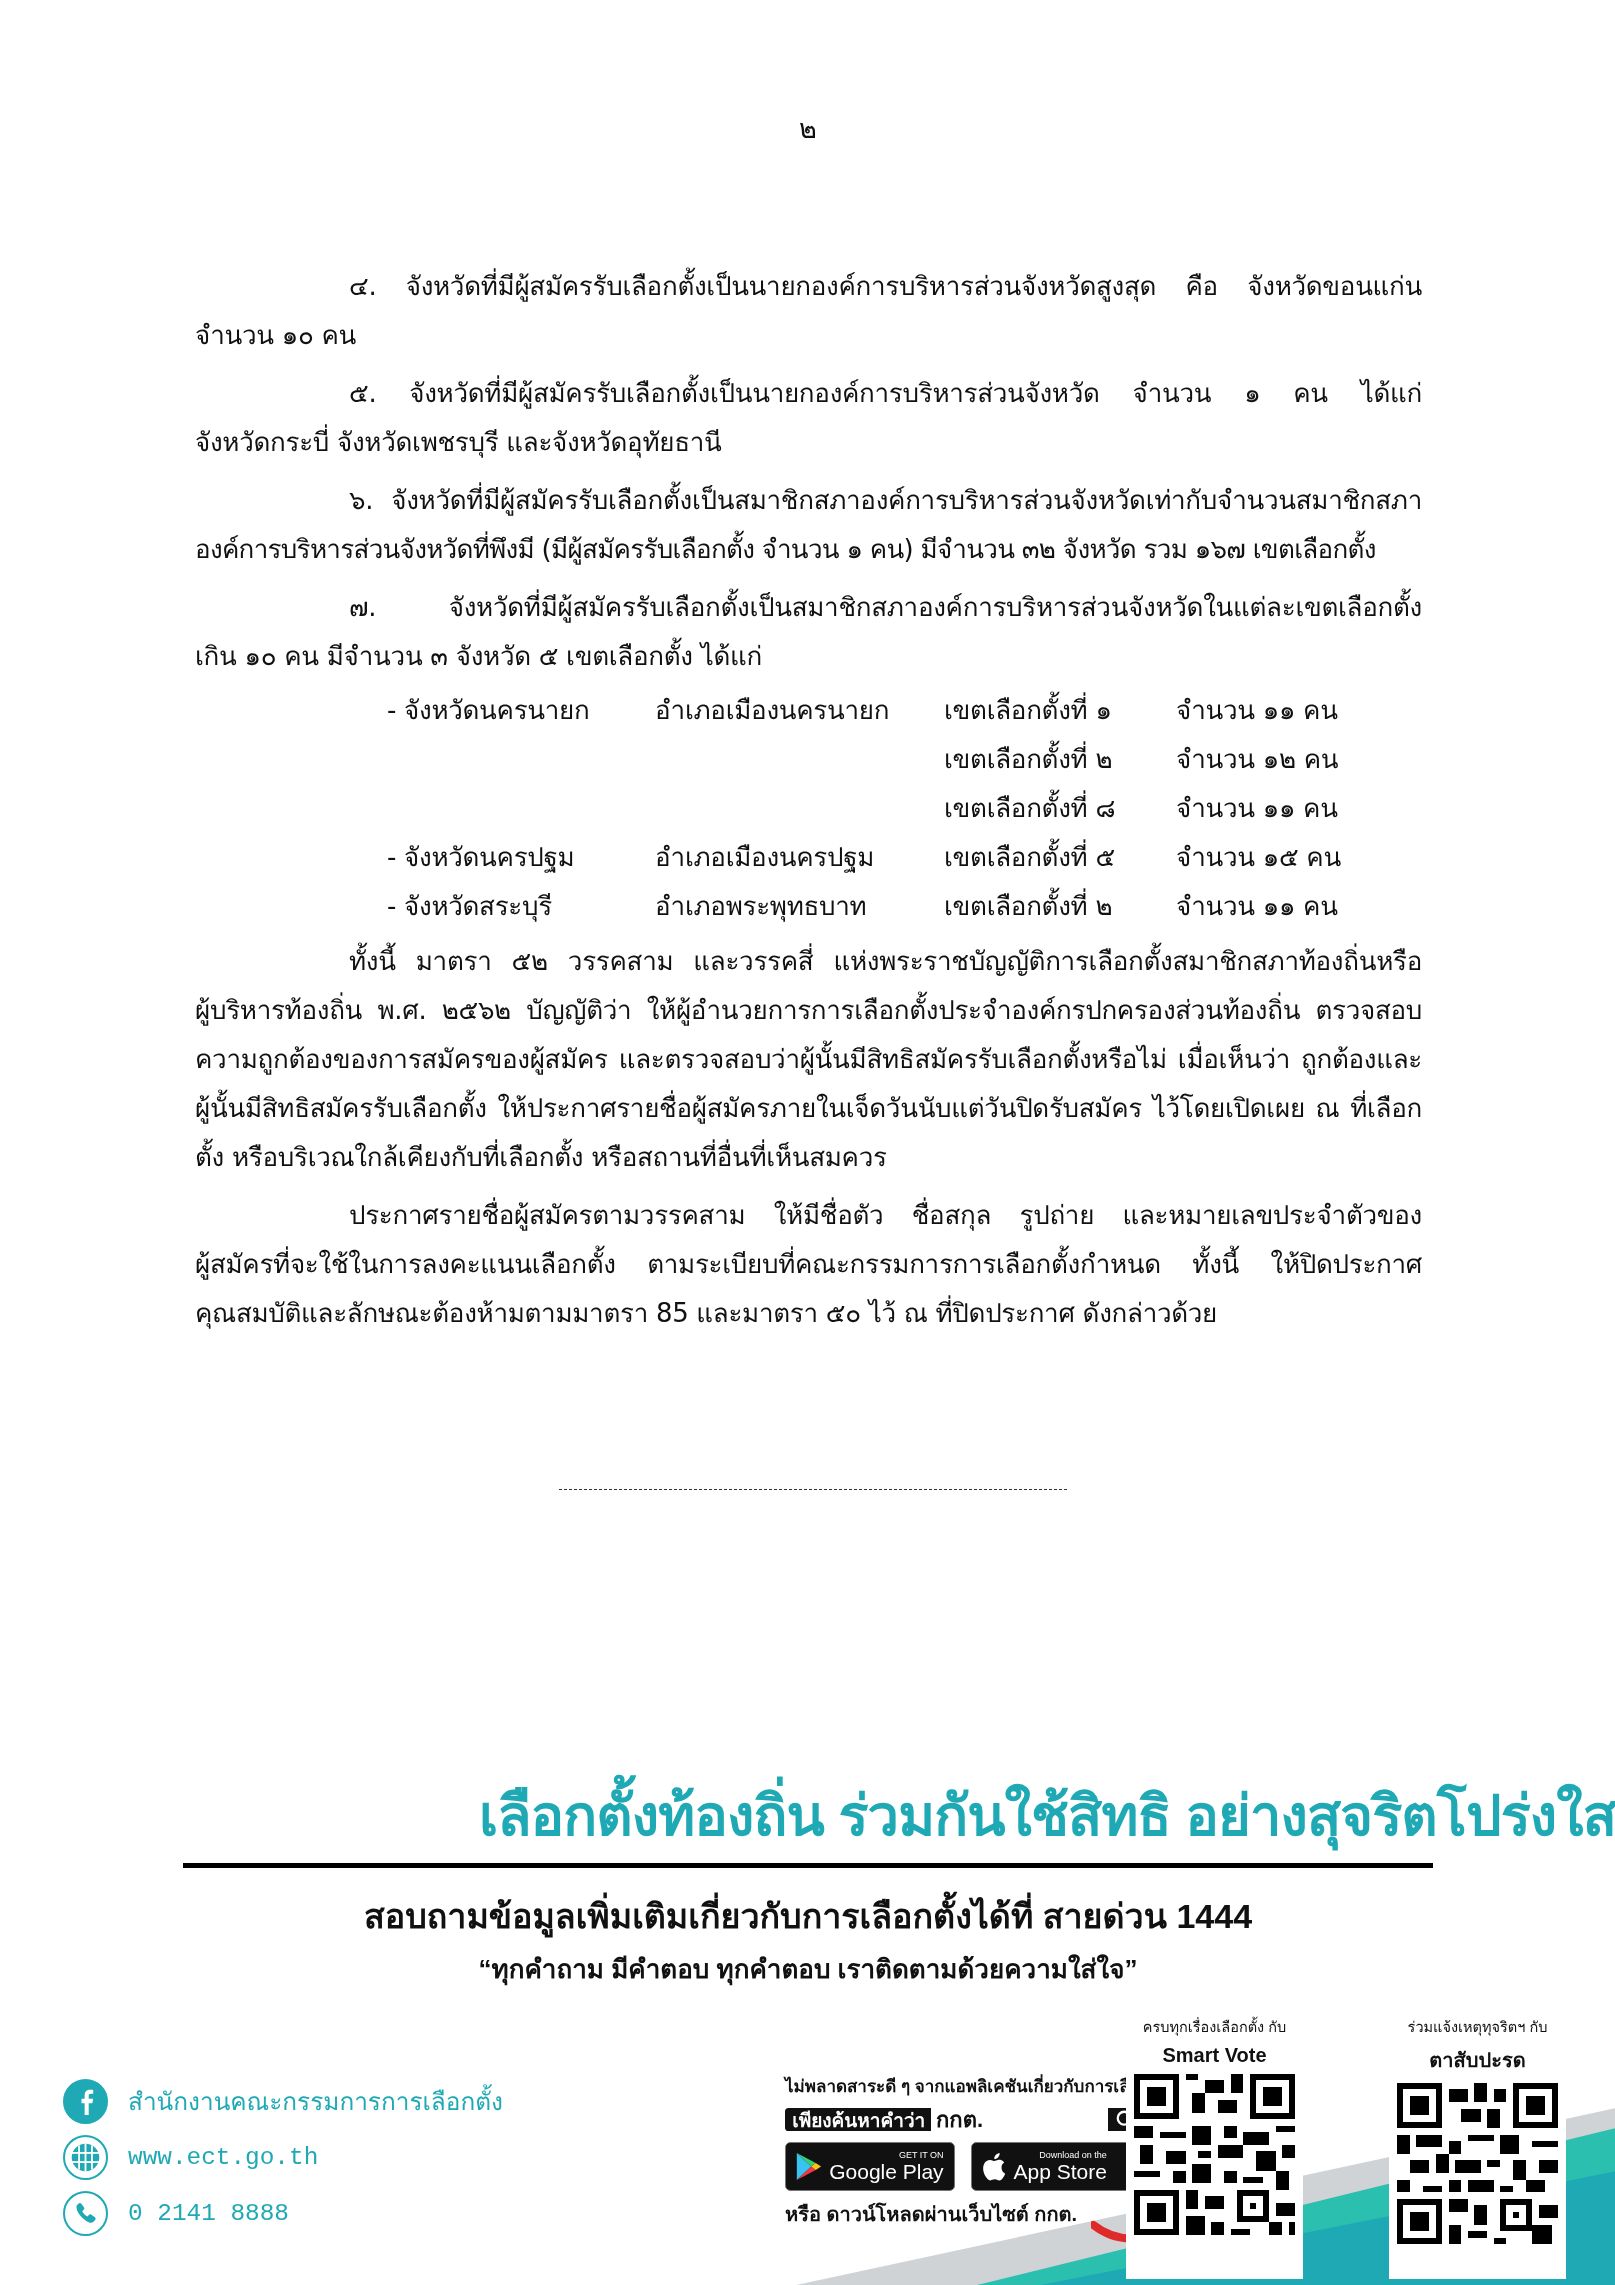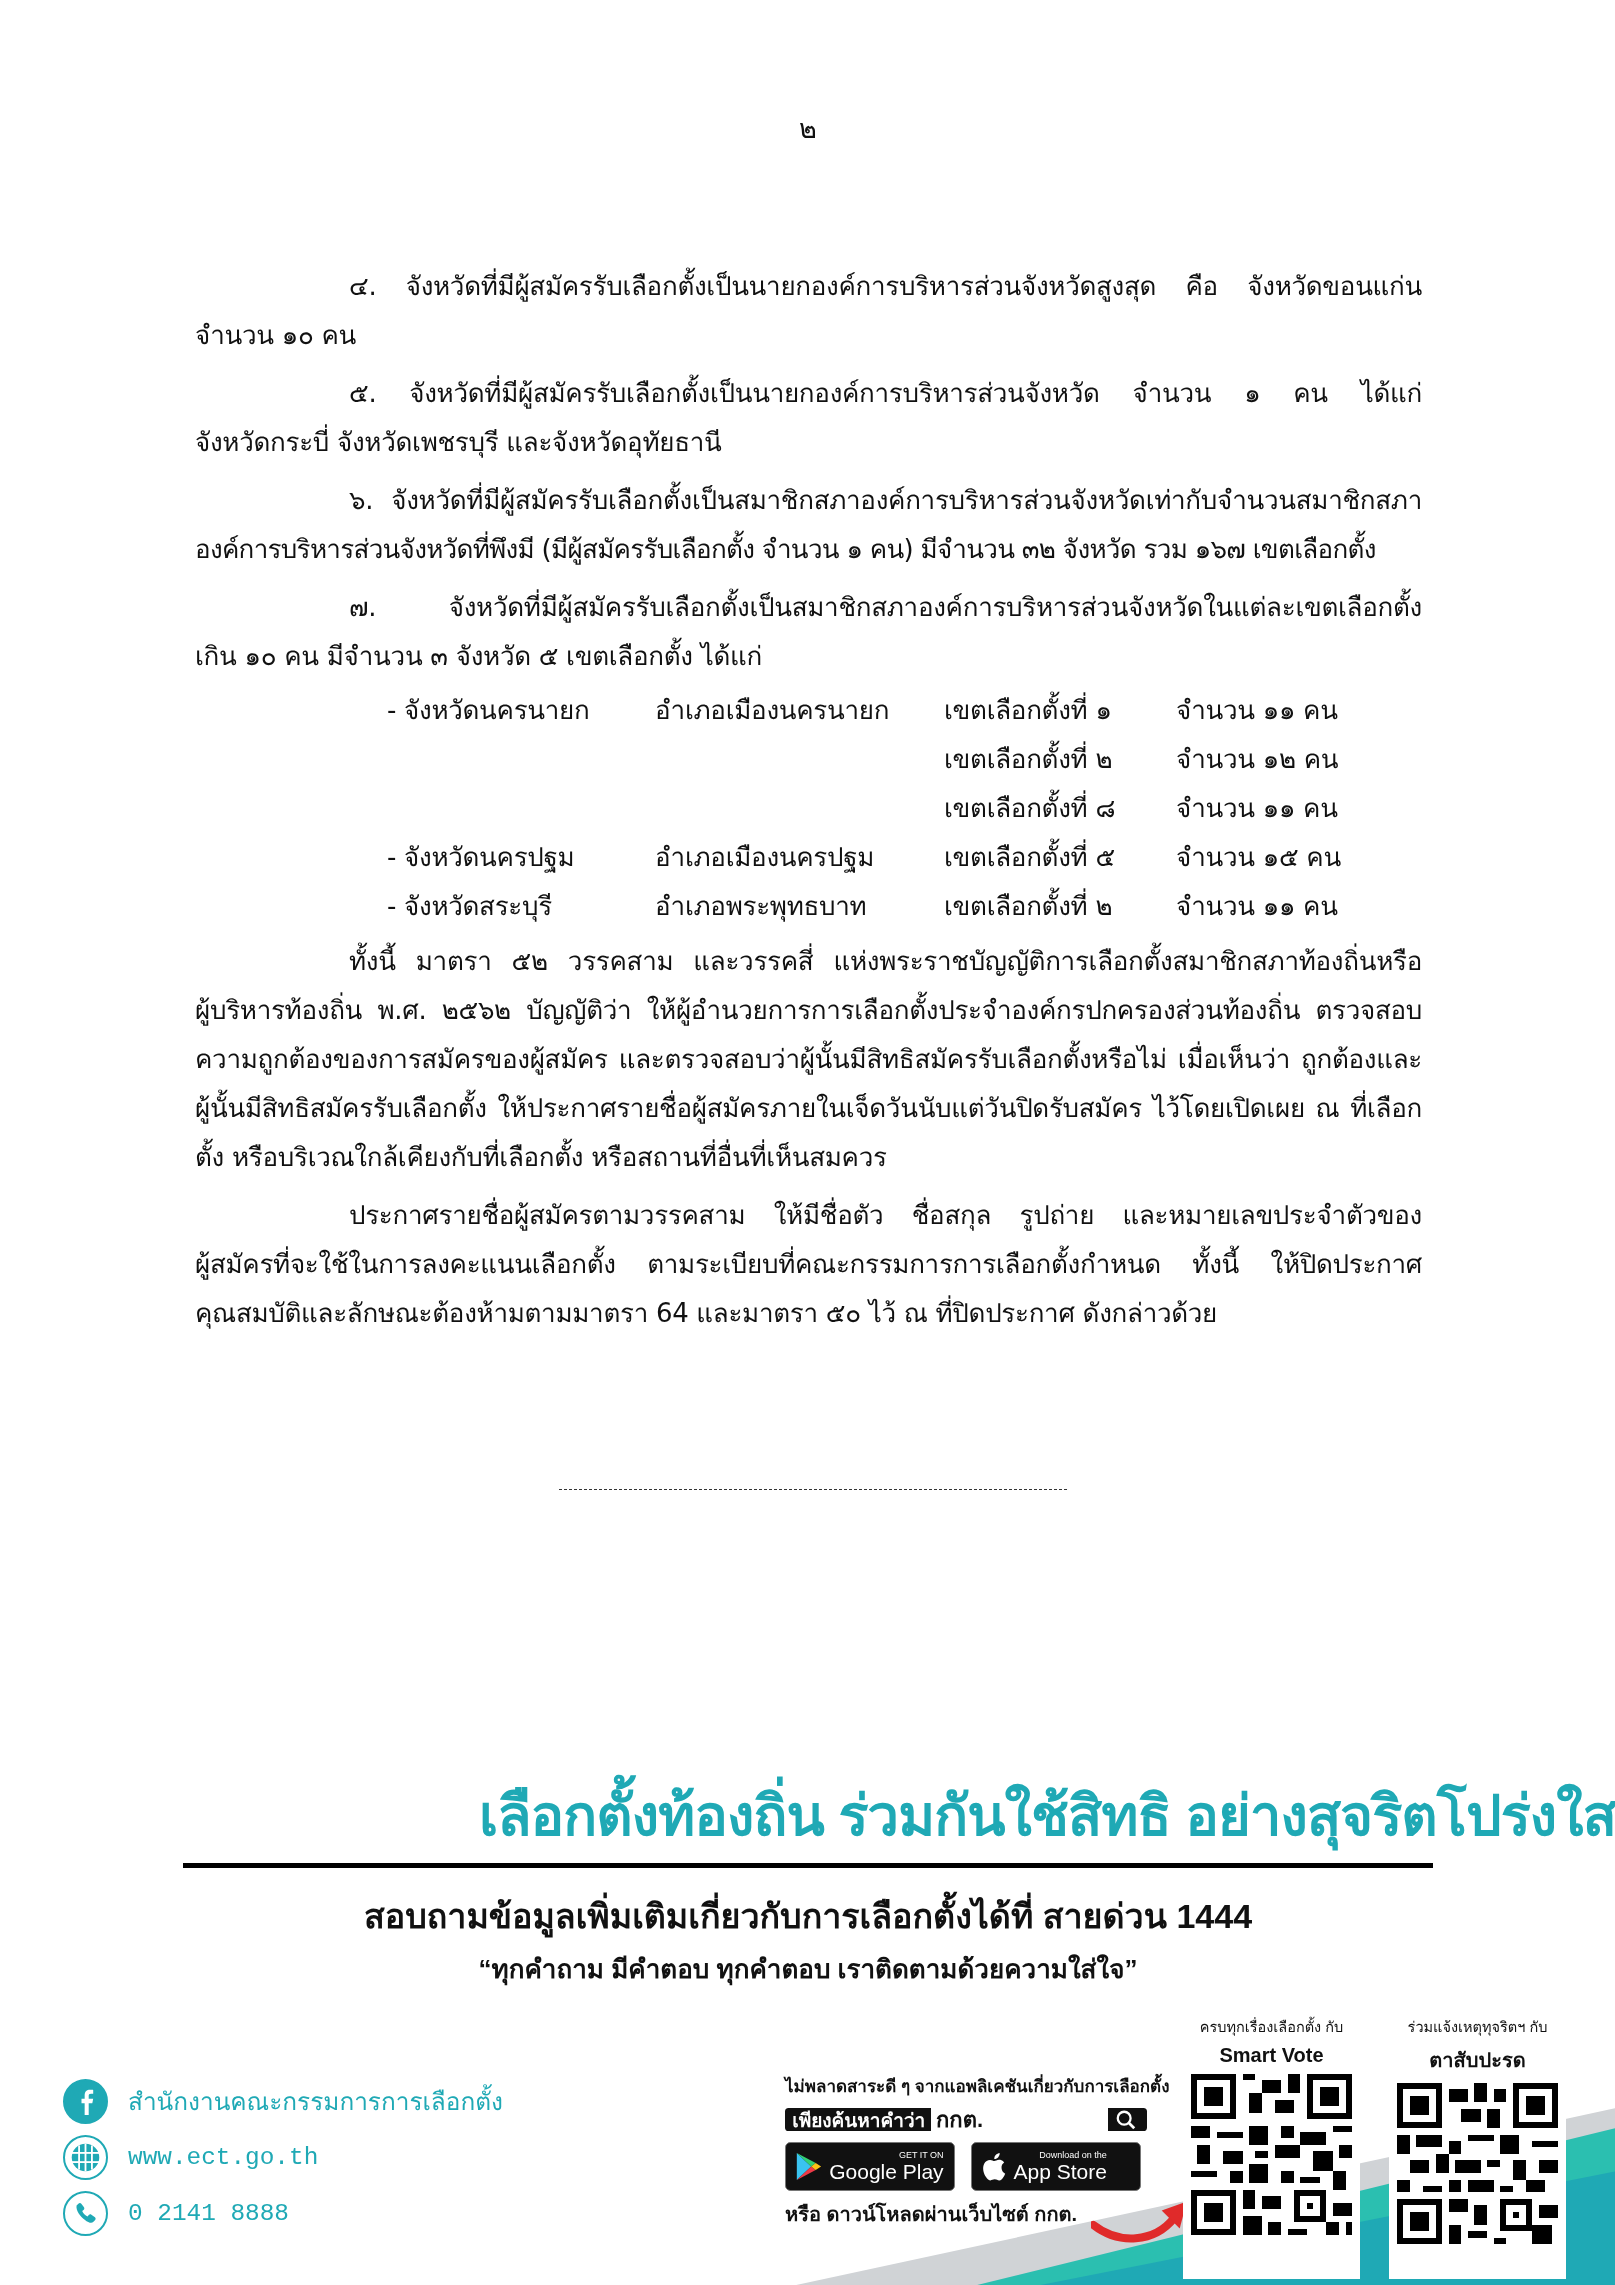--- a/index.html
+++ b/index.html
@@ -142,21 +142,21 @@
       <span class="c4">จำนวน ๑๑ คน</span>
     </div>
   </div>
 
   <p class="para" style="margin-top:5.4px;">
     <span class="first">ทั้งนี้ มาตรา ๕๒ วรรคสาม และวรรคสี่ แห่งพระราชบัญญัติการเลือกตั้งสมาชิกสภาท้องถิ่นหรือ</span>
     <span class="rest">ผู้บริหารท้องถิ่น พ.ศ. ๒๕๖๒ บัญญัติว่า ให้ผู้อำนวยการการเลือกตั้งประจำองค์กรปกครองส่วนท้องถิ่น ตรวจสอบความถูกต้องของการสมัครของผู้สมัคร และตรวจสอบว่าผู้นั้นมีสิทธิสมัครรับเลือกตั้งหรือไม่ เมื่อเห็นว่า ถูกต้องและผู้นั้นมีสิทธิสมัครรับเลือกตั้ง ให้ประกาศรายชื่อผู้สมัครภายในเจ็ดวันนับแต่วันปิดรับสมัคร ไว้โดยเปิดเผย ณ ที่เลือกตั้ง หรือบริเวณใกล้เคียงกับที่เลือกตั้ง หรือสถานที่อื่นที่เห็นสมควร</span>
   </p>
   <p class="para" style="margin-top:9px;">
     <span class="first">ประกาศรายชื่อผู้สมัครตามวรรคสาม ให้มีชื่อตัว ชื่อสกุล รูปถ่าย และหมายเลขประจำตัวของ</span>
-    <span class="rest">ผู้สมัครที่จะใช้ในการลงคะแนนเลือกตั้ง ตามระเบียบที่คณะกรรมการการเลือกตั้งกำหนด ทั้งนี้ ให้ปิดประกาศ คุณสมบัติและลักษณะต้องห้ามตามมาตรา 64 และมาตรา ๕๐ ไว้ ณ ที่ปิดประกาศ ดังกล่าวด้วย</span>
+    <span class="rest">ผู้สมัครที่จะใช้ในการลงคะแนนเลือกตั้ง ตามระเบียบที่คณะกรรมการการเลือกตั้งกำหนด ทั้งนี้ ให้ปิดประกาศ คุณสมบัติและลักษณะต้องห้ามตามมาตรา 85 และมาตรา ๕๐ ไว้ ณ ที่ปิดประกาศ ดังกล่าวด้วย</span>
   </p>
 </div>
 
 <div class="divider"></div>
 
 <div class="slogan">เลือกตั้งท้องถิ่น ร่วมกันใช้สิทธิ อย่างสุจริตโปร่งใส</div>
 <div class="rule"></div>
 <div class="hotline">สอบถามข้อมูลเพิ่มเติมเกี่ยวกับการเลือกตั้งได้ที่ สายด่วน 1444</div>
 <div class="motto">“ทุกคำถาม มีคำตอบ ทุกคำตอบ เราติดตามด้วยความใส่ใจ”</div>
 
@@ -236,21 +236,21 @@
     </div>
   </div>
   <div class="or-download">หรือ ดาวน์โหลดผ่านเว็บไซต์ กกต.</div>
 </div>
 
 <svg class="arrow" width="100" height="54" viewBox="0 0 110 60">
   <path d="M2 30 C30 52 70 50 92 22" stroke="#e02a2a" stroke-width="9" fill="none" stroke-linecap="round"></path>
   <polygon points="78,14 106,4 98,34" fill="#e02a2a"></polygon>
 </svg>
 
-<div class="qr-card w" style="left:1183px;">
+<div class="qr-card w" style="left:1126px;">
   <div class="qr-cap">ครบทุกเรื่องเลือกตั้ง กับ</div>
   <div class="qr-name">Smart Vote</div>
   <svg class="qr-box" viewBox="0 0 25 25" shape-rendering="crispEdges">
     <rect width="25" height="25" fill="#fff"></rect>
     <g fill="#000">
       <rect x="0" y="0" width="7" height="7"></rect>
         <rect x="1" y="1" width="5" height="5" fill="#fff"></rect>
         <rect x="2" y="2" width="3" height="3"></rect>
       <rect x="18" y="0" width="7" height="7"></rect>
         <rect x="19" y="1" width="5" height="5" fill="#fff"></rect>

